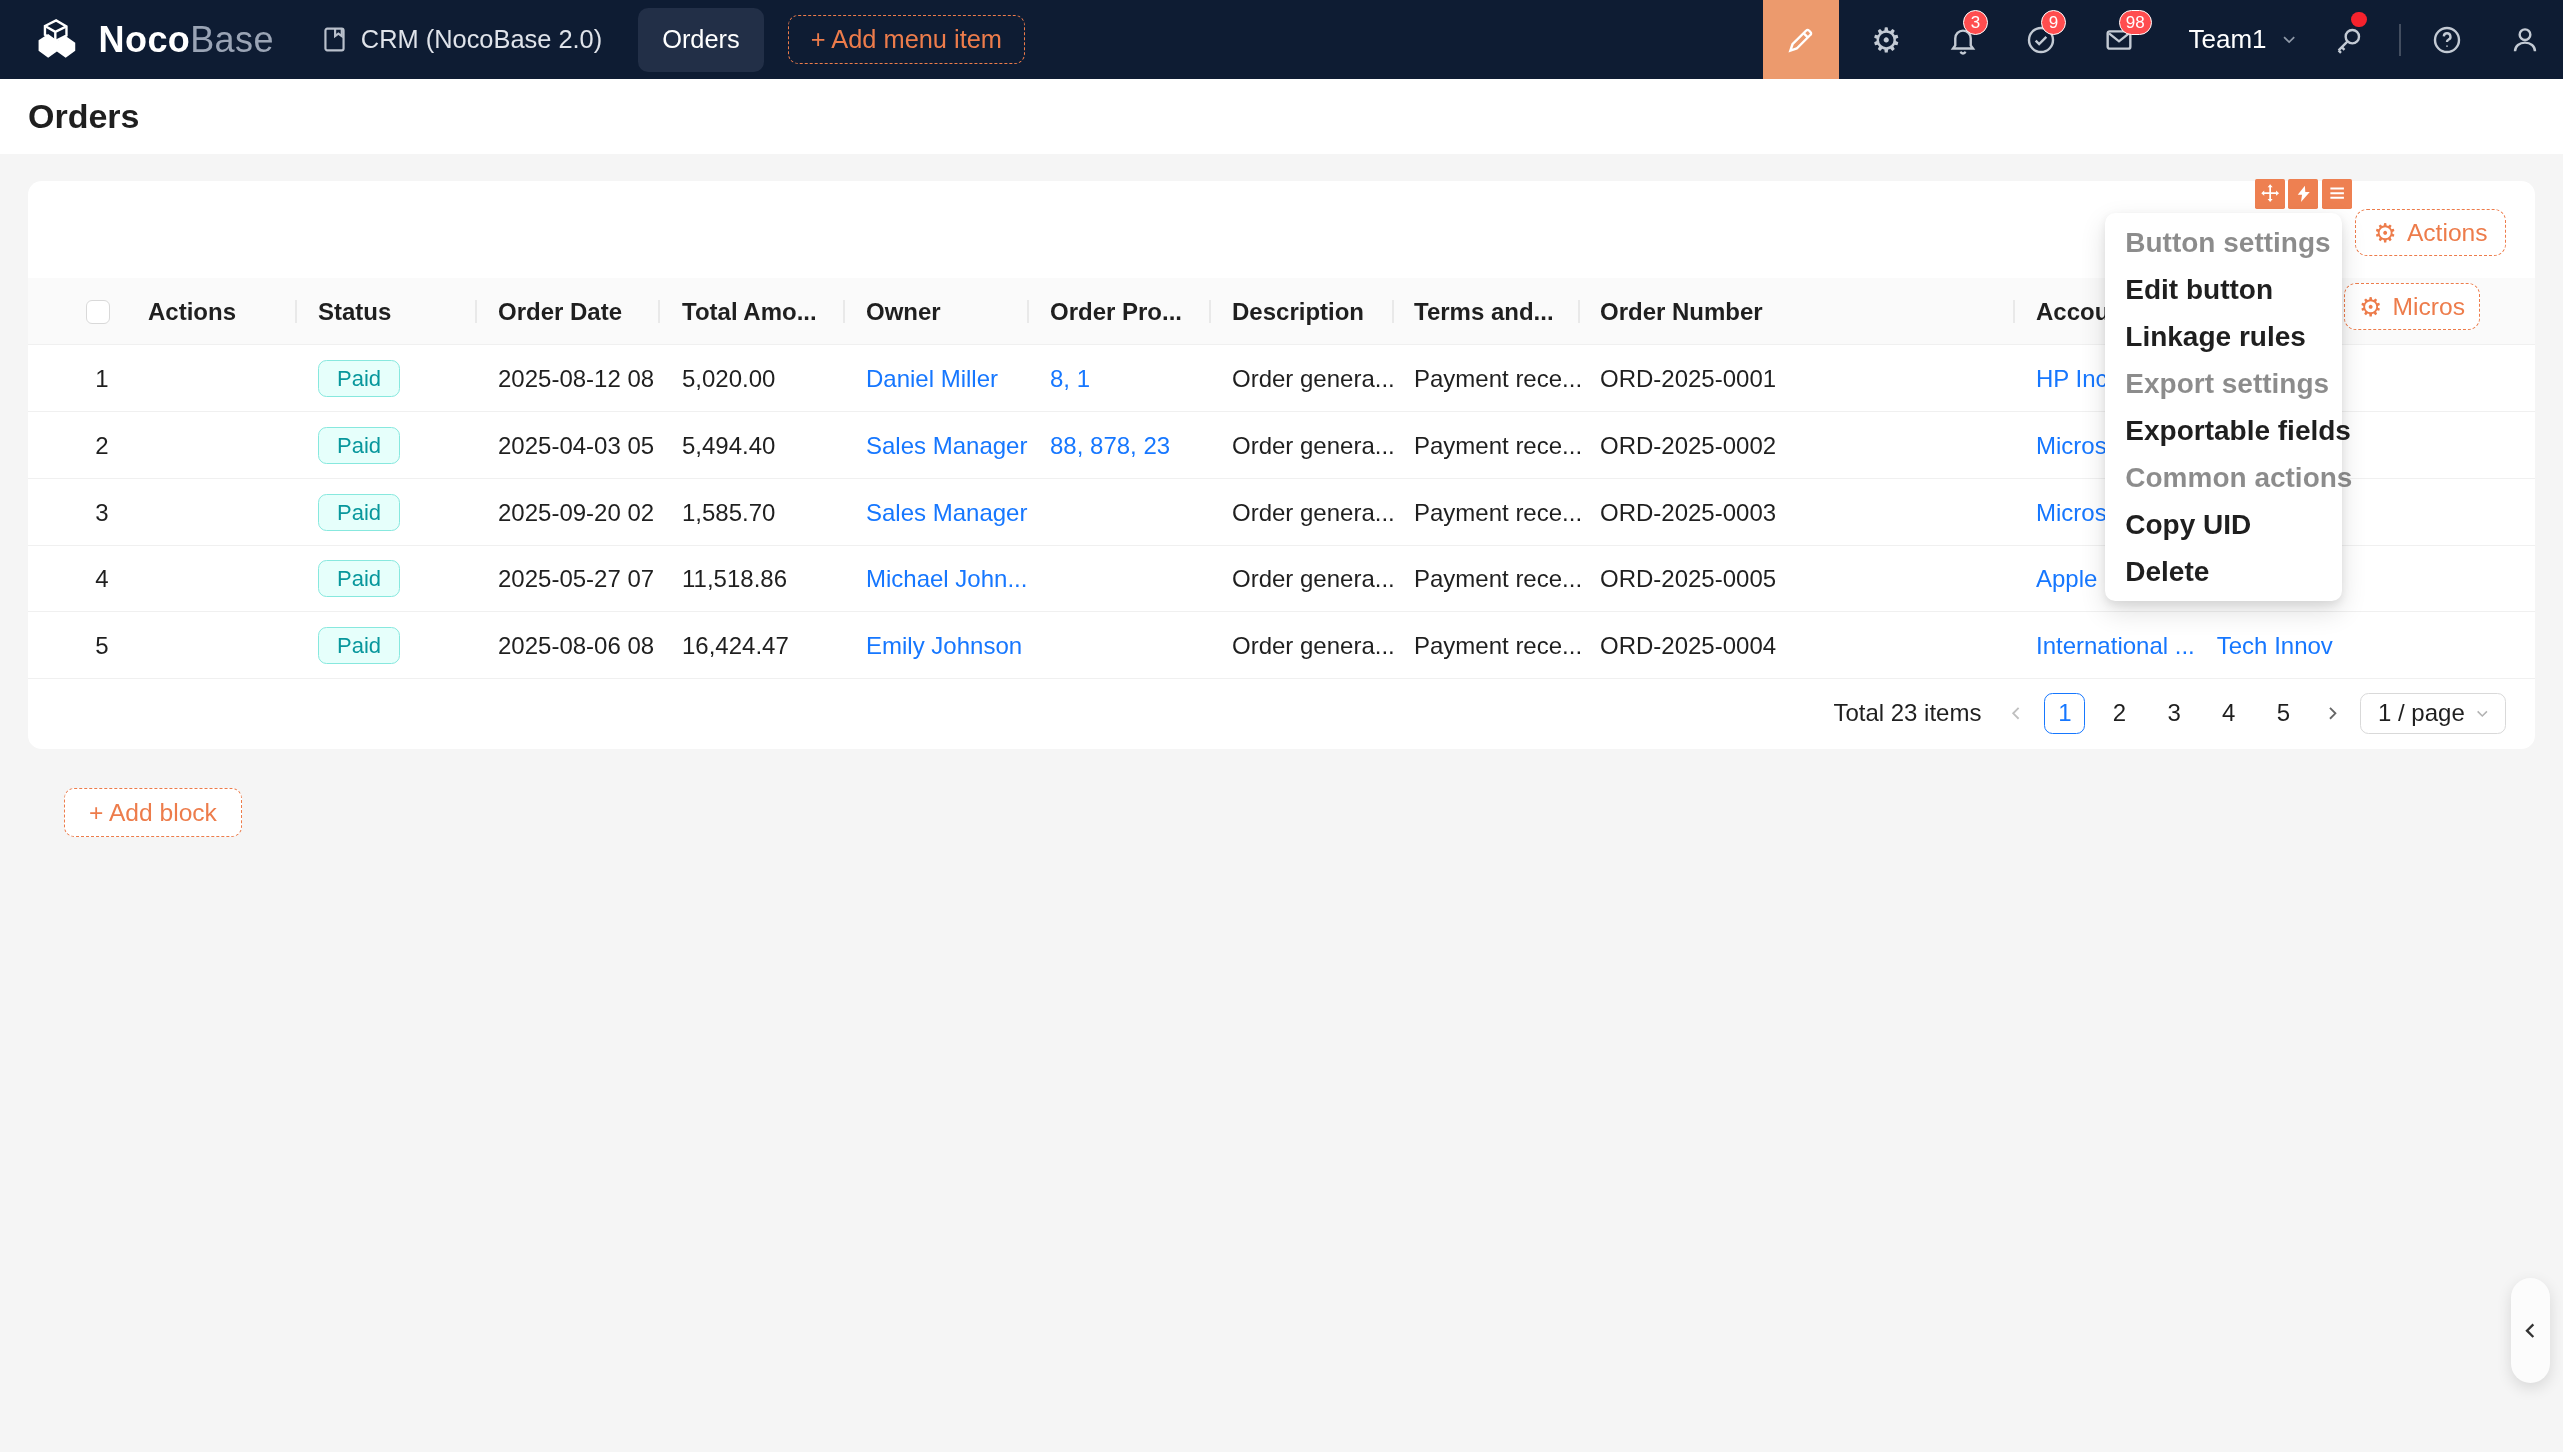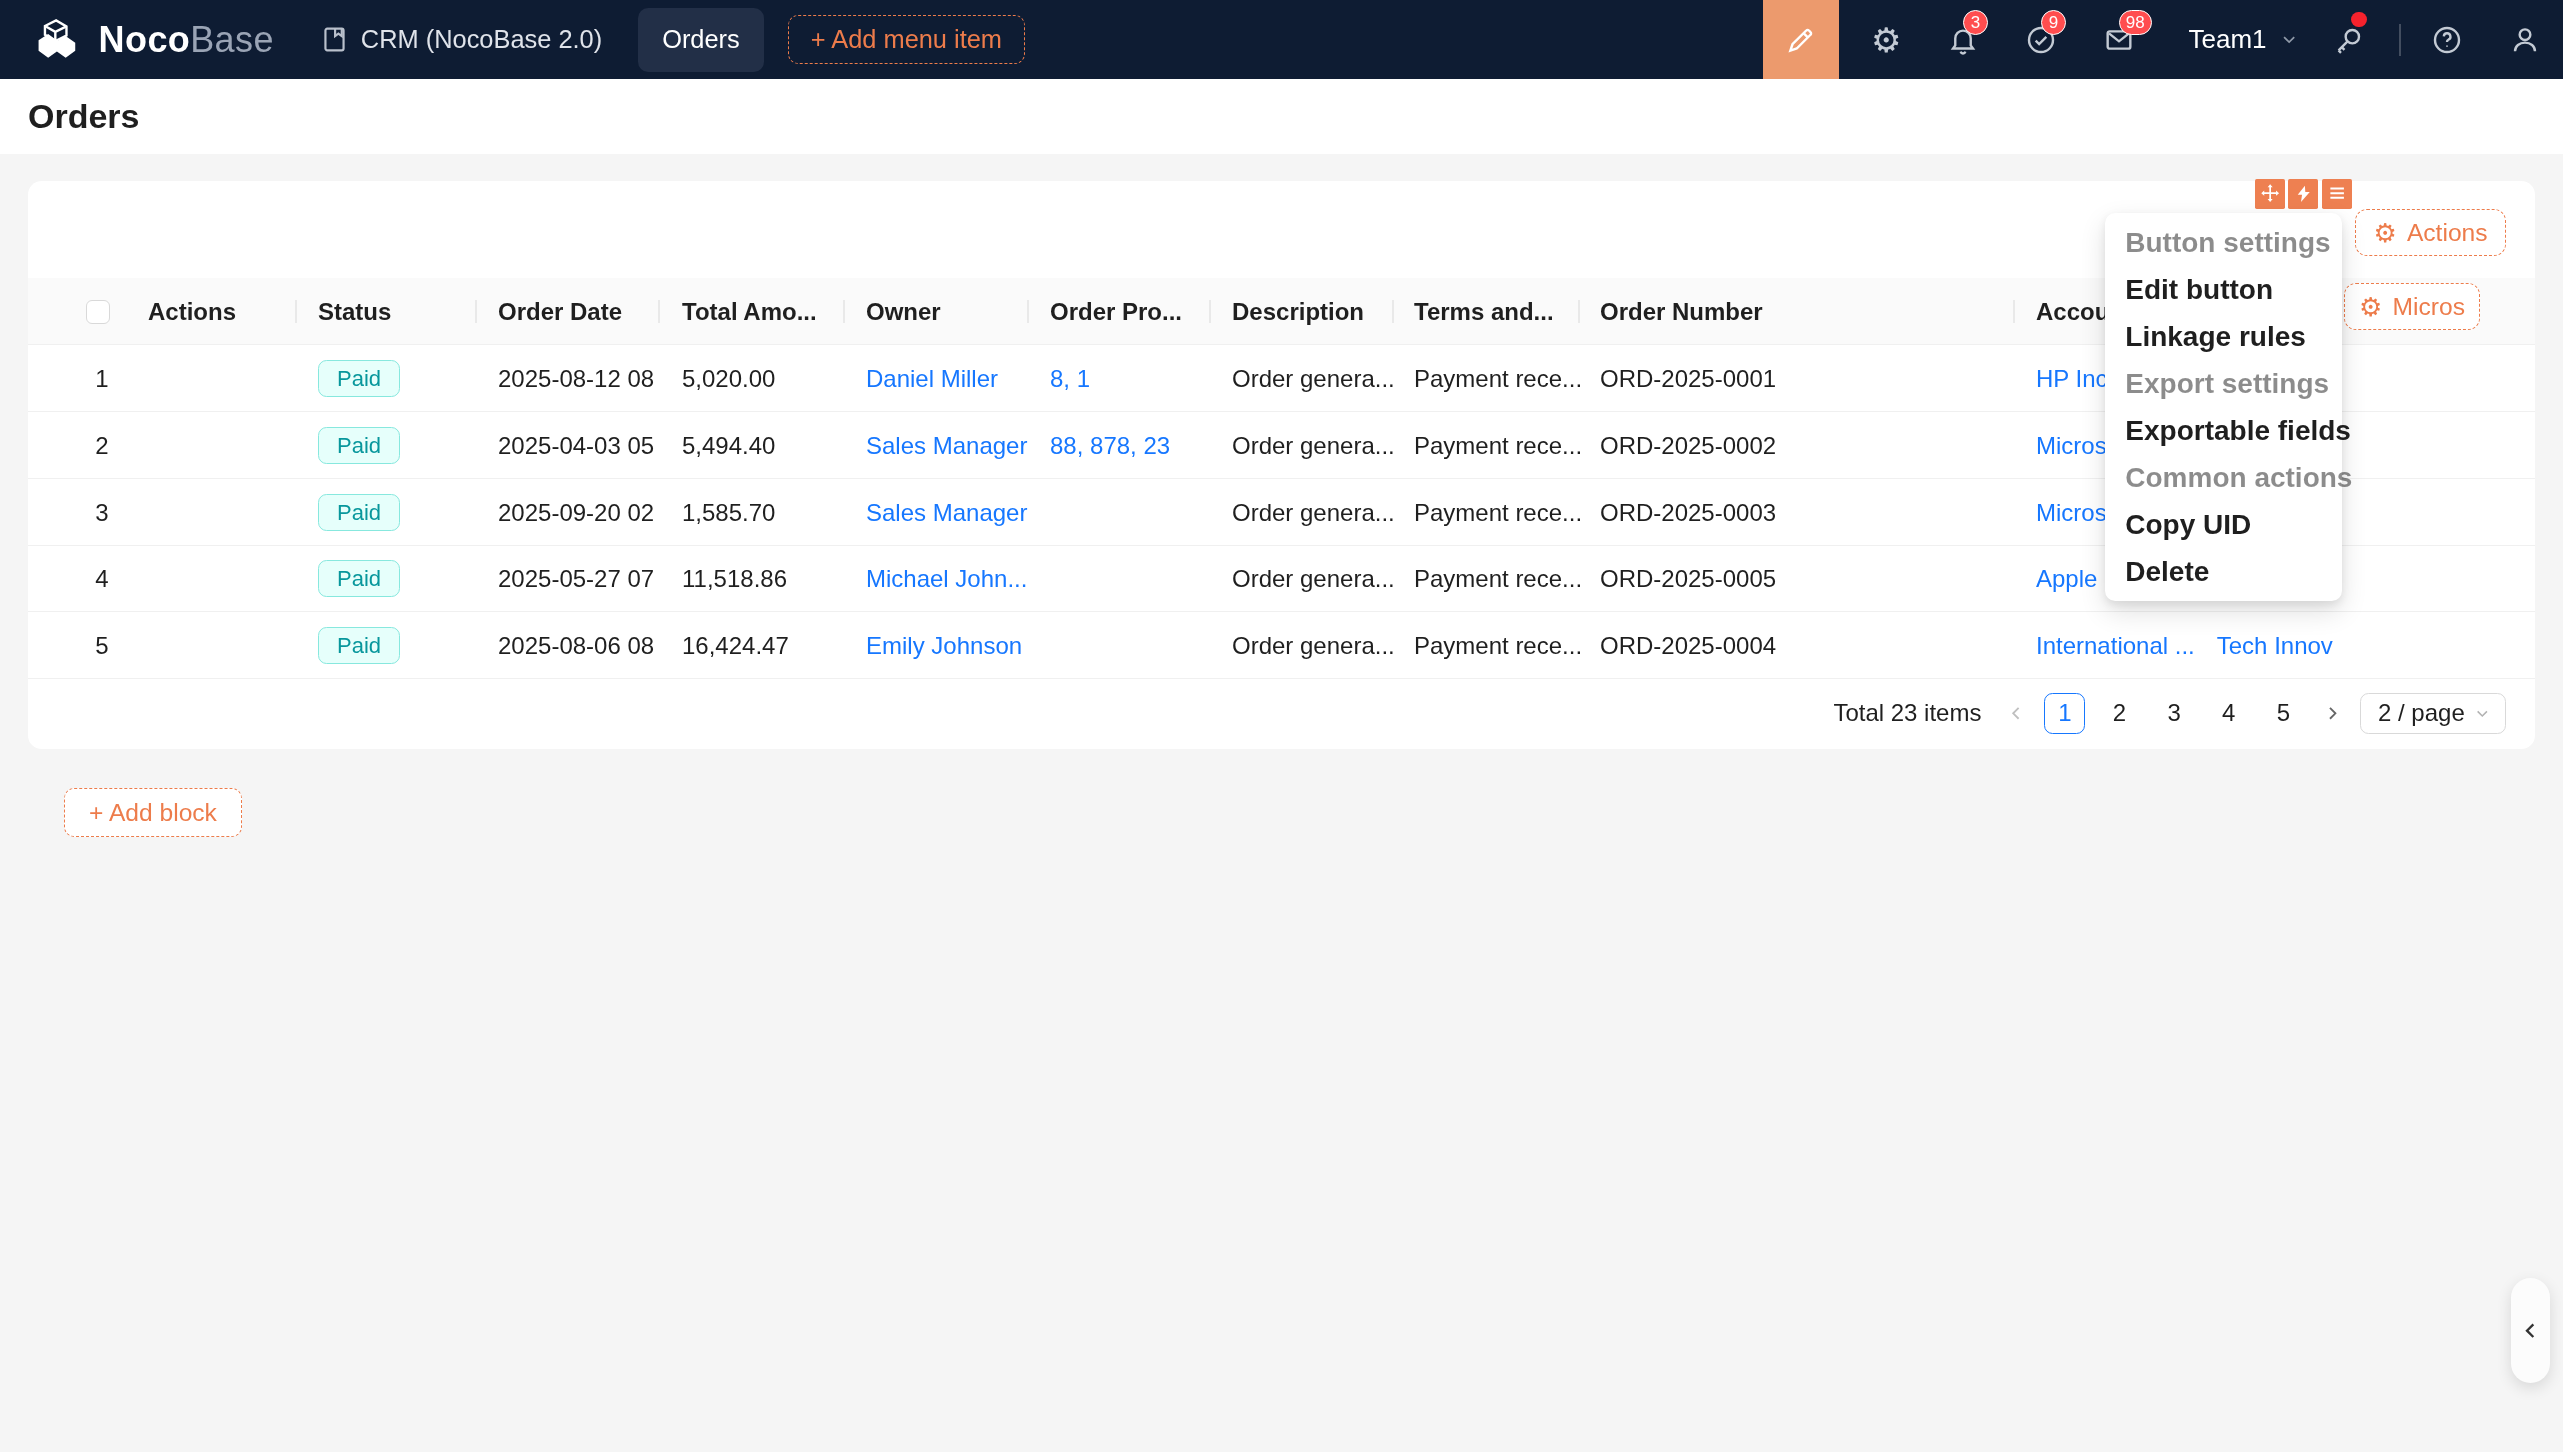--- a/index.html
+++ b/index.html
@@ -391,21 +391,21 @@
     <span class="pg-num">2</span>
     <span class="pg-num">3</span>
     <span class="pg-num">4</span>
     <span class="pg-num">5</span>
     <span class="pg-arrow next">
       <svg width="18.6" height="18.6" viewBox="0 0 24 24" fill="none" stroke="currentColor" stroke-width="2.4">
           <path d="M9 5 l7 7 -7 7"></path>
         </svg>
     </span>
     <span class="pg-size">
-      <span>2 / page</span>
+      <span>1 / page</span>
       <span>
         <svg width="18.6" height="18.6" viewBox="0 0 24 24" fill="none" stroke="currentColor" stroke-width="2">
             <path d="M6 9.5 l6 6 6 -6"></path>
           </svg>
       </span>
     </span>
   </div>
 </section>
 
 <div class="dropdown-menu">

